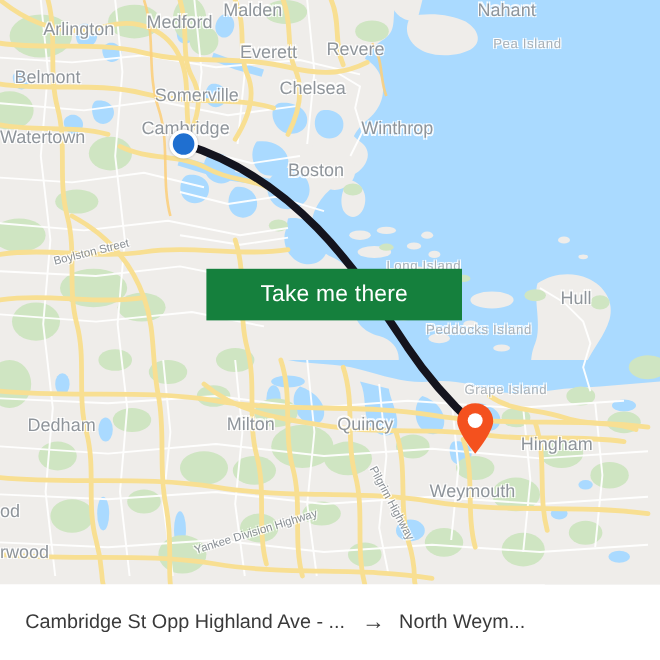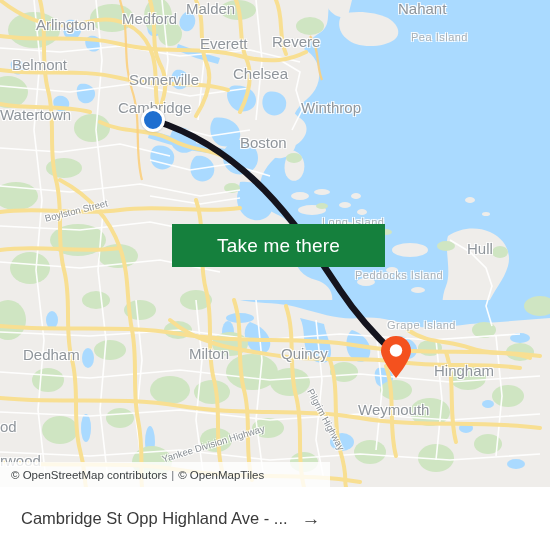--- a/index.html
+++ b/index.html
@@ -365,26 +365,22 @@
 
     <div class="dest-pin" style="left:379px; top:335px;">
       <svg width="34" height="44" viewBox="0 0 34 44">
         <path d="M17,43 C17,43 32,25 32,16 C32,7.2 25.2,1 17,1 C8.8,1 2,7.2 2,16 C2,25 17,43 17,43 Z" fill="#f4511e"></path>
         <circle cx="17" cy="15.5" r="6.2" fill="#ffffff"></circle>
       </svg>
     </div>
 
     <button class="cta">Take me there</button>
 
-    <div class="attrib">
-      <span>© OpenStreetMap contributors</span>
-      <span class="sep">|</span>
-      <span>© OpenMapTiles</span>
-    </div>
   </div>
 
   <div class="footer">
     <span class="footer-from">Cambridge St Opp Highland Ave - ...</span>
     <span class="footer-arrow">→</span>
+    <span class="footer-to">North Weym...</span>
 
   </div>
 
 </div>
 
 </body></html>

